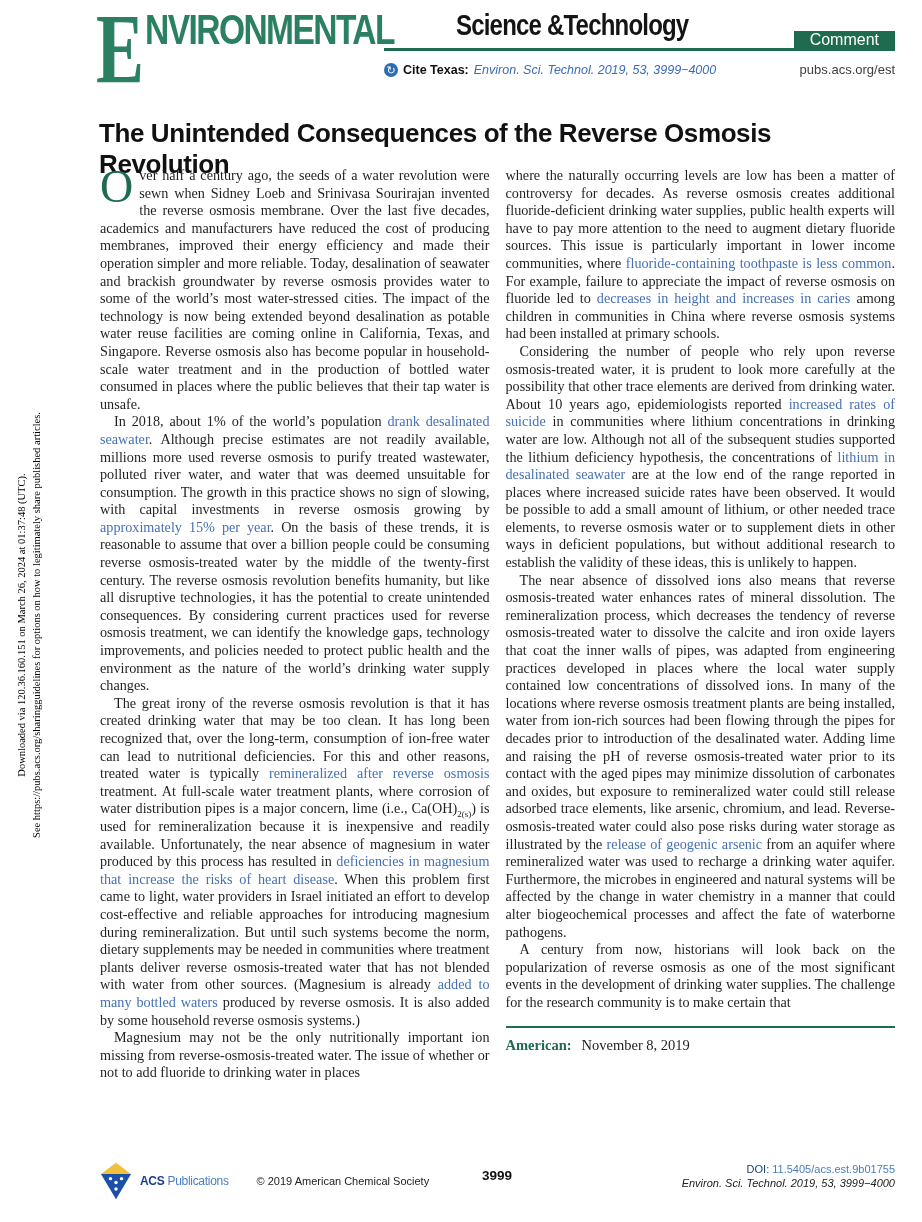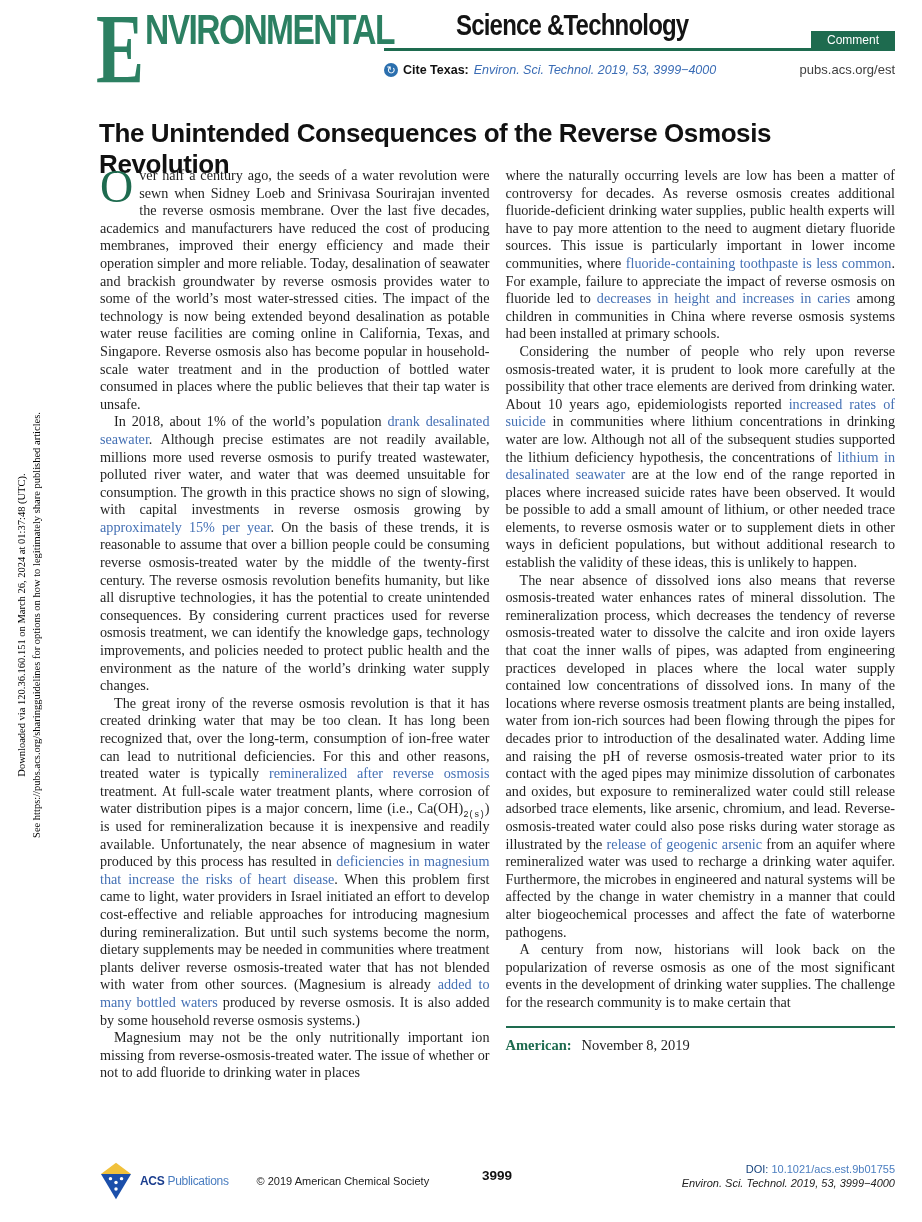--- a/index.html
+++ b/index.html
@@ -18,42 +18,42 @@
   .logo-lines{display:flex;flex-direction:row;margin-left:-18px;}
   .logo-top{display:inline-block;font-family:"Liberation Sans",sans-serif;font-weight:700;
             font-size:43px;line-height:42px;color:#2c8062;letter-spacing:-2px;
             transform:scaleX(.78);transform-origin:left top;}
   .logo-bottom{display:inline-block;font-family:"Liberation Sans",sans-serif;font-weight:700;
             font-size:30px;line-height:30px;color:#141414;letter-spacing:-1px;margin-top:2px;margin-left:-8px;
             transform:scaleX(.80);transform-origin:left top;}
 
   .head-rule{position:absolute;left:384px;top:48px;width:511px;height:3px;background:#1e6b4f;}
   .badge{position:absolute;right:27px;top:31px;background:#1e6b4f;color:#fff;
-         font-family:"Liberation Sans",sans-serif;font-size:12px;line-height:12px;padding:3px 16px 3px 16px;}
+         font-family:"Liberation Sans",sans-serif;font-size:16px;line-height:12px;padding:3px 16px 3px 16px;}
   .cite-row{position:absolute;left:384px;top:62px;width:511px;display:flex;align-items:center;
             font-family:"Liberation Sans",sans-serif;font-size:12.5px;}
   .cite-icon{display:inline-flex;width:14px;height:14px;border-radius:50%;background:#2b6fae;color:#fff;
              align-items:center;justify-content:center;font-size:11px;line-height:14px;margin-right:5px;}
   .cite-label{font-weight:700;color:#111;margin-right:5px;}
   .cite-ref{color:#3a6cb5;font-style:italic;text-decoration:none;}
   .site-url{margin-left:auto;color:#3d3d3d;font-size:13px;text-decoration:none;font-style:normal;}
 
   
   .title{position:absolute;left:99px;top:118px;width:800px;margin:0;
          font-family:"Liberation Sans",sans-serif;font-weight:700;font-size:26px;
          letter-spacing:-.4px;color:#111;}
 
   
   .columns{position:absolute;left:100px;top:167px;width:795px;display:flex;gap:16px;}
   .col{width:390px;}
   .para{margin:0;text-align:justify;font-size:14.2px;line-height:17.6px;}
   .para.indent{text-indent:14px;}
   .dropcap{float:left;font-size:46px;line-height:35px;color:#1e6b4f;padding:2px 6px 0 0;font-weight:400;}
   .ref-link{color:#4470b4;text-decoration:none;}
-  sub{font-size:9px;line-height:0;font-family:Liberation Mono, monospace;}
+  sub{font-size:9px;line-height:0;}
 
   .published{margin-top:14px;border-top:2px solid #1e6b4f;padding-top:9px;font-size:14.5px;}
   .published-label{color:#1e6b4f;font-weight:700;margin-right:10px;}
 
   
   .footer{position:absolute;left:100px;top:1162px;width:795px;height:46px;
           font-family:"Liberation Sans",sans-serif;}
   .footer-left{position:absolute;left:0;top:0;display:flex;align-items:center;}
   .acs-logo-icon{margin-right:8px;}
   .acs-name{font-size:12px;letter-spacing:-.3px;}
@@ -127,18 +127,18 @@
         <circle cx="13" cy="21" r="2.2" fill="#ffffff"></circle>
         <circle cx="20" cy="26" r="2.2" fill="#ffffff"></circle>
         <circle cx="27" cy="21" r="2.2" fill="#ffffff"></circle>
         <circle cx="20" cy="34" r="2.2" fill="#ffffff"></circle>
       </svg>
       <span class="acs-name"><span class="a1">ACS</span><span class="a2"> Publications</span></span>
       <span class="copyright">© 2019 American Chemical Society</span>
     </div>
     <div class="page-number">3999</div>
     <div class="footer-right">
-      <div><span class="doi-label">DOI: </span><a class="doi-link" href="#">10.1021/acs.est.9b01755</a></div>
+      <div><span class="doi-label">DOI: </span><a class="doi-link" href="#">11.5405/acs.est.9b01755</a></div>
       <div class="footer-cite">Environ. Sci. Technol. 2019, 53, 3999−4000</div>
     </div>
   </div>
 
 </div>
 
 </body></html>

